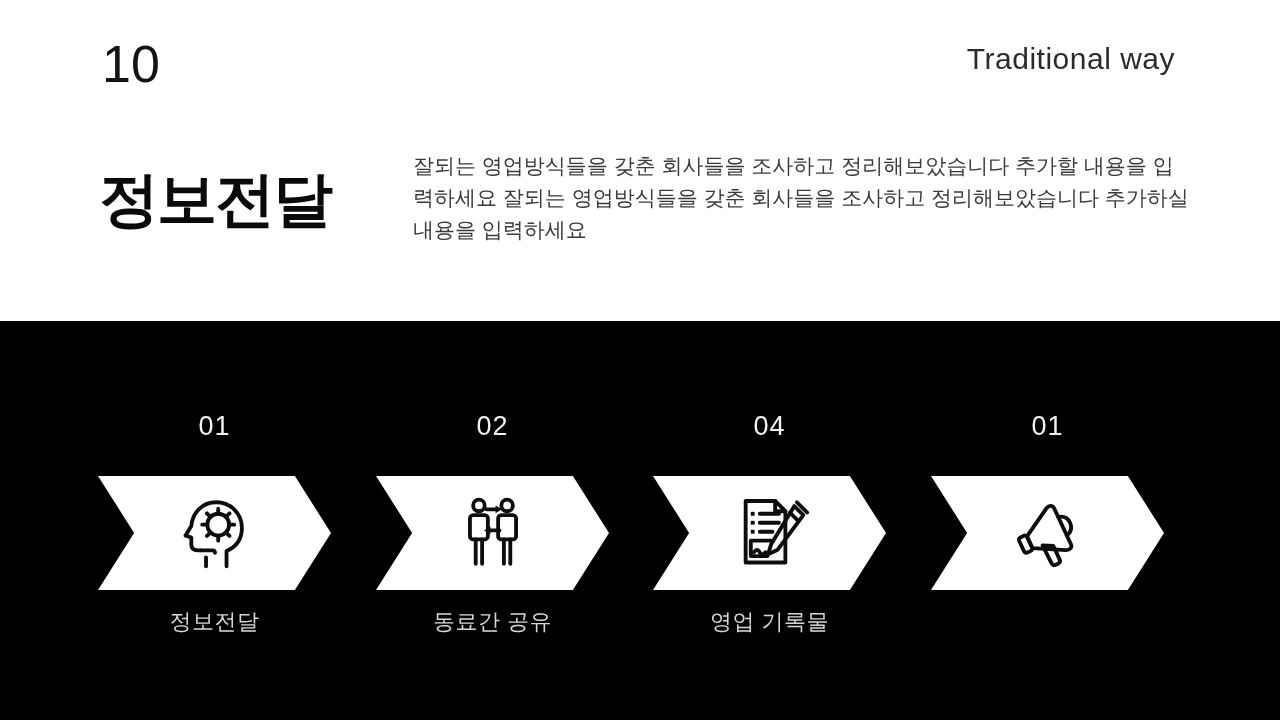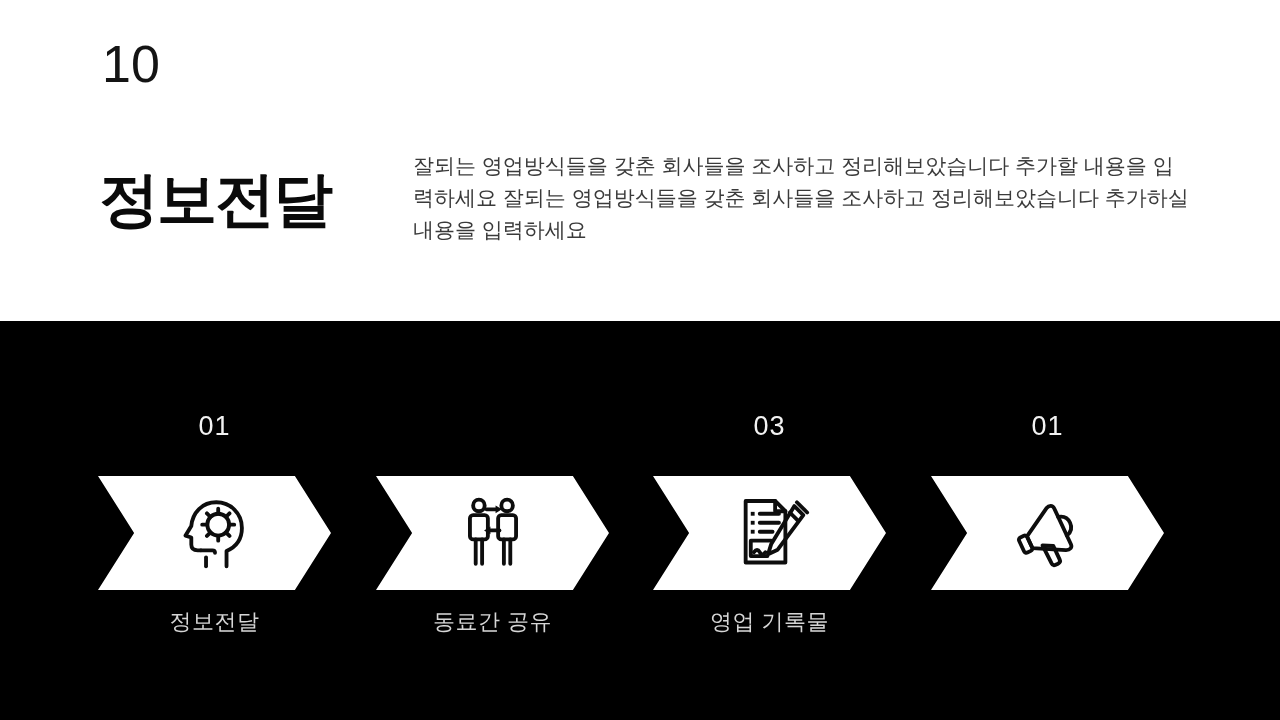--- a/index.html
+++ b/index.html
@@ -53,20 +53,21 @@
   }
   .icon-stroke{fill:none;stroke:#0d0d0d;stroke-width:3;stroke-linecap:round;stroke-linejoin:round;}
   .icon-fill{fill:#0d0d0d;stroke:none;}
 </style>
 </head>
 <body>
 
 <div style="width:1280px;height:660px;position:relative;">
 
   <div class="abs page-number">10</div>
+  <div class="abs header-right">Traditional way</div>
   <div class="abs description">잘되는 영업방식들을 갖춘 회사들을 조사하고 정리해보았습니다 추가할 내용을 입력하세요 잘되는 영업방식들을 갖춘 회사들을 조사하고 정리해보았습니다 추가하실 내용을 입력하세요</div>
   <div class="abs slide-title">정보전달</div>
 
   <div class="abs band">
 
     <div class="step" style="left:98px;">
       <div class="step-number">01</div>
       <div class="chevron">
         <span>
         <svg width="82" height="82" viewBox="0 0 64 64">
@@ -75,41 +76,42 @@
           <path class="icon-stroke" d="M25 51 V58"></path>
           <circle class="icon-stroke" cx="34.5" cy="25.5" r="8.5"></circle>
           <path class="icon-stroke" d="M43 25.5 H47 M40.5 31.5 L43.3 34.3 M34.5 34 V38 M28.5 31.5 L25.7 34.3 M26 25.5 H22 M28.5 19.5 L25.7 16.7 M34.5 17 V13 M40.5 19.5 L43.3 16.7"></path>
         </svg>
         </span>
       </div>
       <div class="step-label">정보전달</div>
     </div>
 
     <div class="step" style="left:376px;">
+      <div class="step-number">02</div>
       <div class="chevron">
         <span>
         <svg width="82" height="82" viewBox="0 0 64 64">
           <circle class="icon-stroke" cx="21" cy="10.5" r="4.5"></circle>
           <rect class="icon-stroke" x="14" y="18" width="14" height="19" rx="2.5"></rect>
           <path class="icon-stroke" d="M18.5 37 V56 M23.5 37 V56"></path>
           <circle class="icon-stroke" cx="43" cy="10.5" r="4.5"></circle>
           <rect class="icon-stroke" x="36" y="18" width="14" height="19" rx="2.5"></rect>
           <path class="icon-stroke" d="M40.5 37 V56 M45.5 37 V56"></path>
           <path class="icon-stroke" d="M27 13.5 H34"></path>
           <polygon class="icon-fill" points="34,10.5 39,13.5 34,16.5"></polygon>
           <path class="icon-stroke" d="M37 30 H30"></path>
           <polygon class="icon-fill" points="30,27 25,30 30,33"></polygon>
         </svg>
         </span>
       </div>
       <div class="step-label">동료간 공유</div>
     </div>
 
     <div class="step" style="left:653px;">
-      <div class="step-number">03</div>
+      <div class="step-number">04</div>
       <div class="chevron">
         <span>
         <svg width="82" height="82" viewBox="0 0 64 64">
           <path class="icon-stroke" d="M44 27 V55 H13 V7 H36 L44 15 Z"></path>
           <path class="icon-stroke" d="M36 7 V15 H44"></path>
           <rect class="icon-fill" x="17" y="15.5" width="3" height="3"></rect>
           <path class="icon-stroke" d="M24 17 H39"></path>
           <rect class="icon-fill" x="17" y="22.5" width="3" height="3"></rect>
           <path class="icon-stroke" d="M24 24 H39"></path>
           <rect class="icon-fill" x="17" y="29.5" width="3" height="3"></rect>

